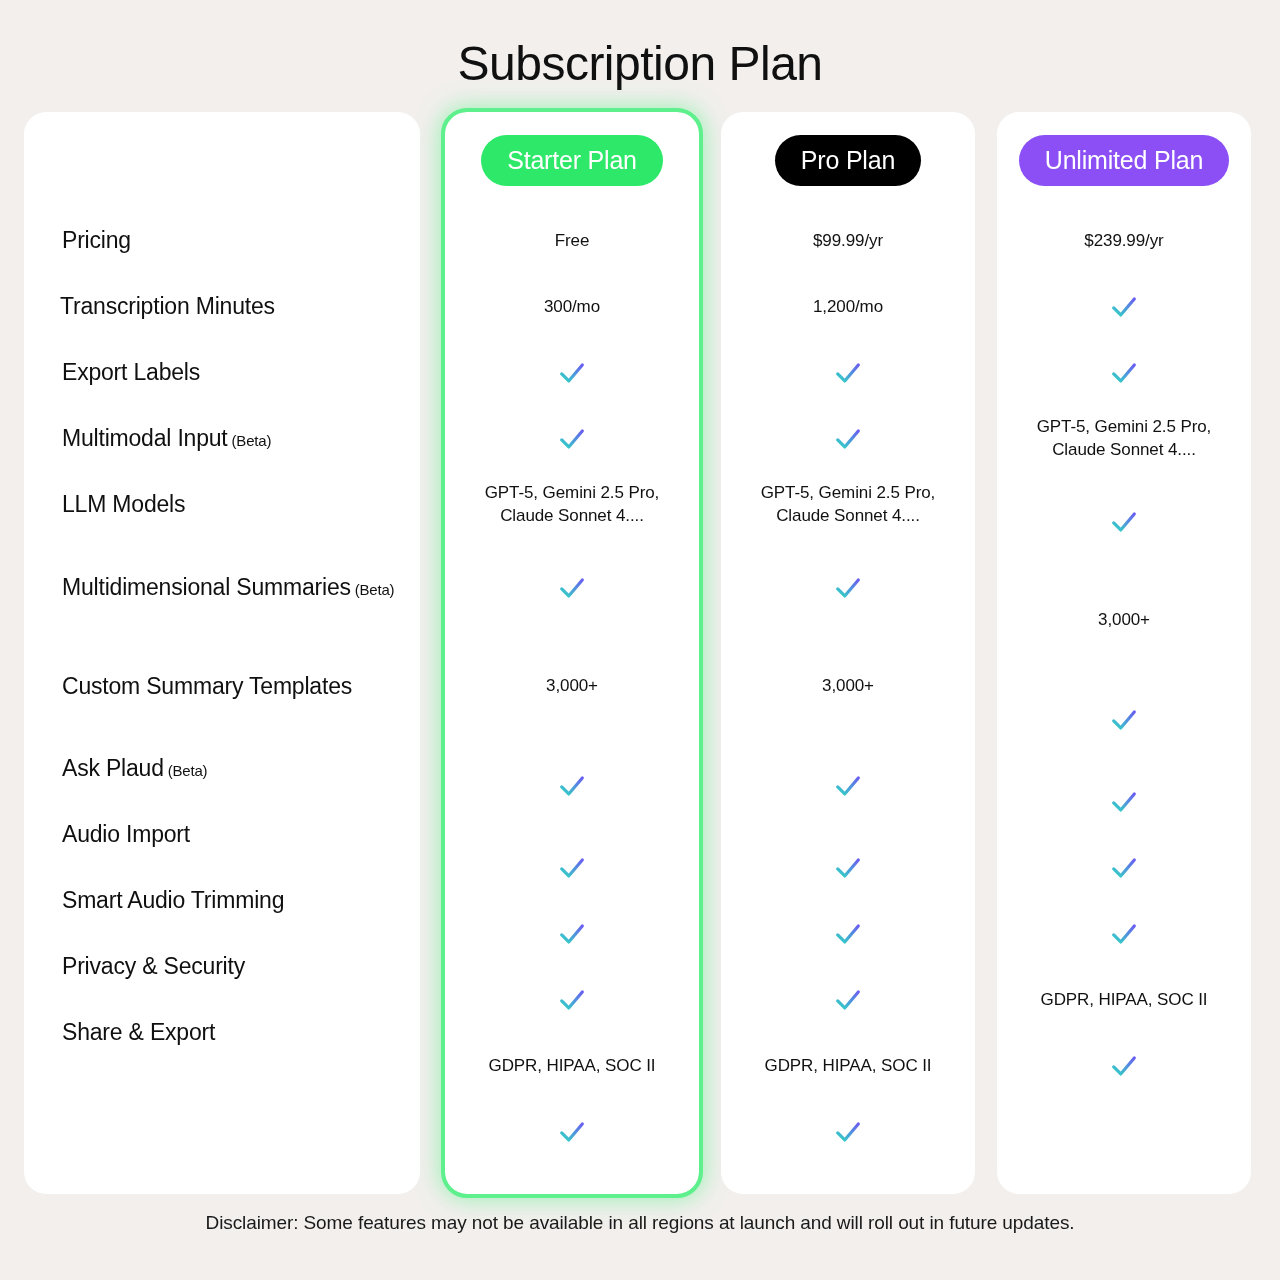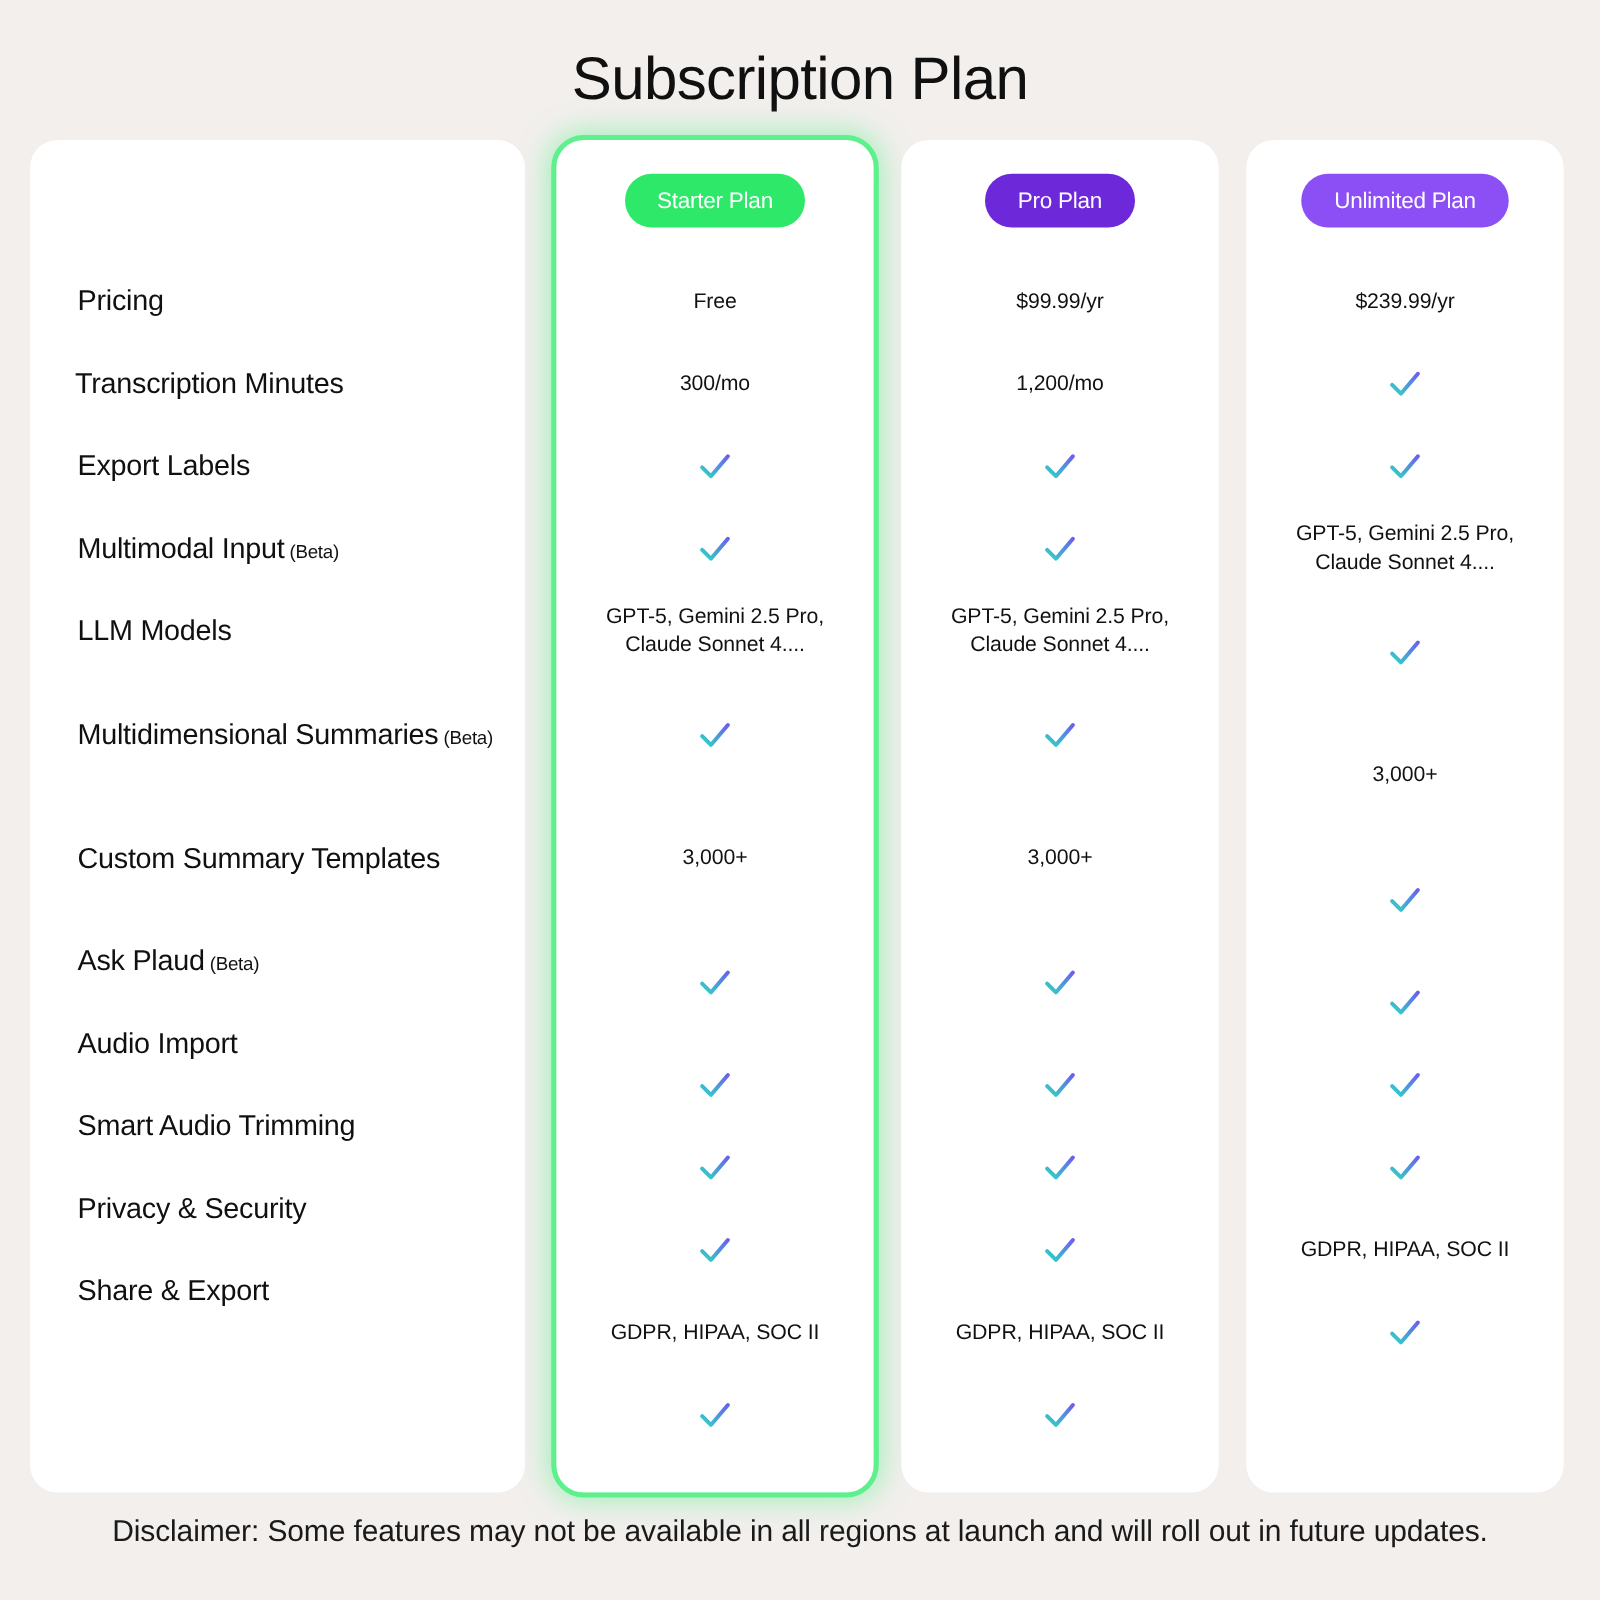--- a/index.html
+++ b/index.html
@@ -62,21 +62,21 @@
   .plan-badge-wrap {
     height: 96px;
     display: flex;
     align-items: center;
     justify-content: center;
   }
   .plan-badge {
     display: inline-block;
     border-radius: 999px;
     padding: 11px 26px;
-    font-size: 18px;
+    font-size: 25px;
     color: #ffffff;
     white-space: nowrap;
     letter-spacing: -0.2px;
   }
   .feature-spacer {
     height: 96px;
   }
   .rows {
     display: block;
   }
@@ -114,21 +114,21 @@
     width: 30px;
     height: 30px;
     display: block;
   }
   .disclaimer {
     position: absolute;
     top: 1212px;
     left: 0;
     width: 1280px;
     text-align: center;
-    font-size: 24px;
+    font-size: 19px;
     color: #1a1a1a;
     letter-spacing: -0.1px;
   }
 </style>
 </head>
 <body>
 
 <div class="page">
 
   <h1 class="title">Subscription Plan</h1>
@@ -283,21 +283,21 @@
                 </linearGradient>
               </defs>
               <path d="M5 17 L12.5 24.5 L27 7.5" fill="none" stroke="url(#chkgrad7)" stroke-width="3.4" stroke-linecap="round" stroke-linejoin="round"></path>
             </svg>
           </div>
         </div>
     </div>
 
     <div class="card card-plan" id="plan-col-1">
       <div class="plan-badge-wrap">
-        <span class="plan-badge" style="background: #6d28d9; text-align: right;">Pro Plan</span>
+        <span class="plan-badge" style="background: #000000; text-align: right;">Pro Plan</span>
       </div>
       <div class="rows" id="plan-rows-1">
           <div class="row prow" style="height: 66px;">
             <div class="val">$99.99/yr</div>
           </div>
           <div class="row prow" style="height: 66px;">
             <div class="val">1,200/mo</div>
           </div>
           <div class="row prow" style="height: 66px;">
             <svg class="check" viewBox="0 0 32 32">

